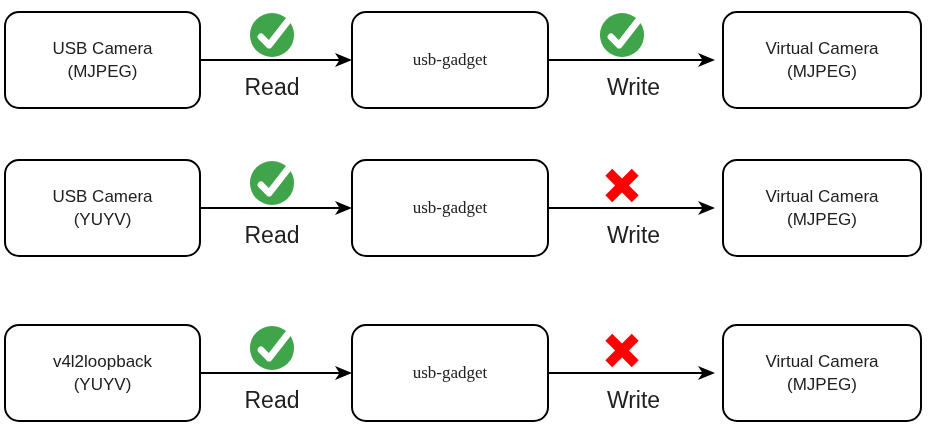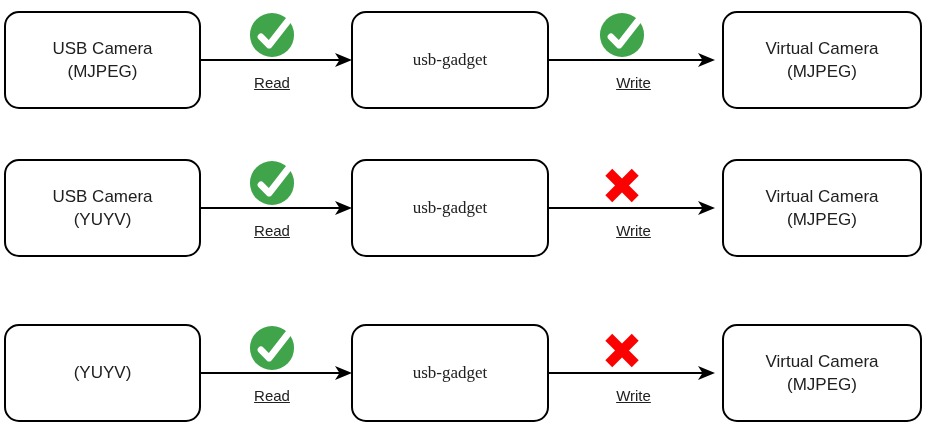--- a/index.html
+++ b/index.html
@@ -72,24 +72,23 @@
     bottom: calc(50% + 2px);
     line-height: 0;
   }
   .connector.read  .status-icon { transform: translateX(calc(-50% - 4px)); }
   .connector.write .status-icon { transform: translateX(calc(-50% - 10px)); }
 
   .edge-label {
     position: absolute;
     left: 50%;
     top: calc(50% + 14px);
-    font-size: 15px;
+    font-size: 23px;
     color: #202020;
     white-space: nowrap;
-    text-decoration: underline;
   }
   .connector.read  .edge-label { transform: translateX(calc(-50% - 4px)); }
   .connector.write .edge-label { transform: translateX(calc(-50% - 10px)); margin-left: 12px; }
 
   .check-bg  { fill: var(--check-green, #3FA44A); }
   .check-tick { stroke: #ffffff; }
   .cross-stroke { stroke: var(--cross-red, #FB0202); }
   .arrow-fill { fill: #000000; }
   svg { overflow: visible; }
 </style>
@@ -172,20 +171,21 @@
       <span class="edge-label">Write</span>
     </div>
     <div class="node target">
       <span>Virtual Camera</span>
       <span>(MJPEG)</span>
     </div>
   </div>
 
   <div class="row row-2">
     <div class="node source">
+      <span>v4l2loopback</span>
       <span>(YUYV)</span>
     </div>
     <div class="connector read">
       <div class="arrow-line"></div>
       <svg class="arrow-head" viewBox="0 0 17 14">
           <path class="arrow-fill" d="M17 7 L0 0 L4.5 7 L0 14 Z"></path>
         </svg>
       <span class="status-icon">
         <svg width="46" height="46" viewBox="0 0 48 48">
             <circle class="check-bg" cx="24" cy="24" r="23"></circle>

